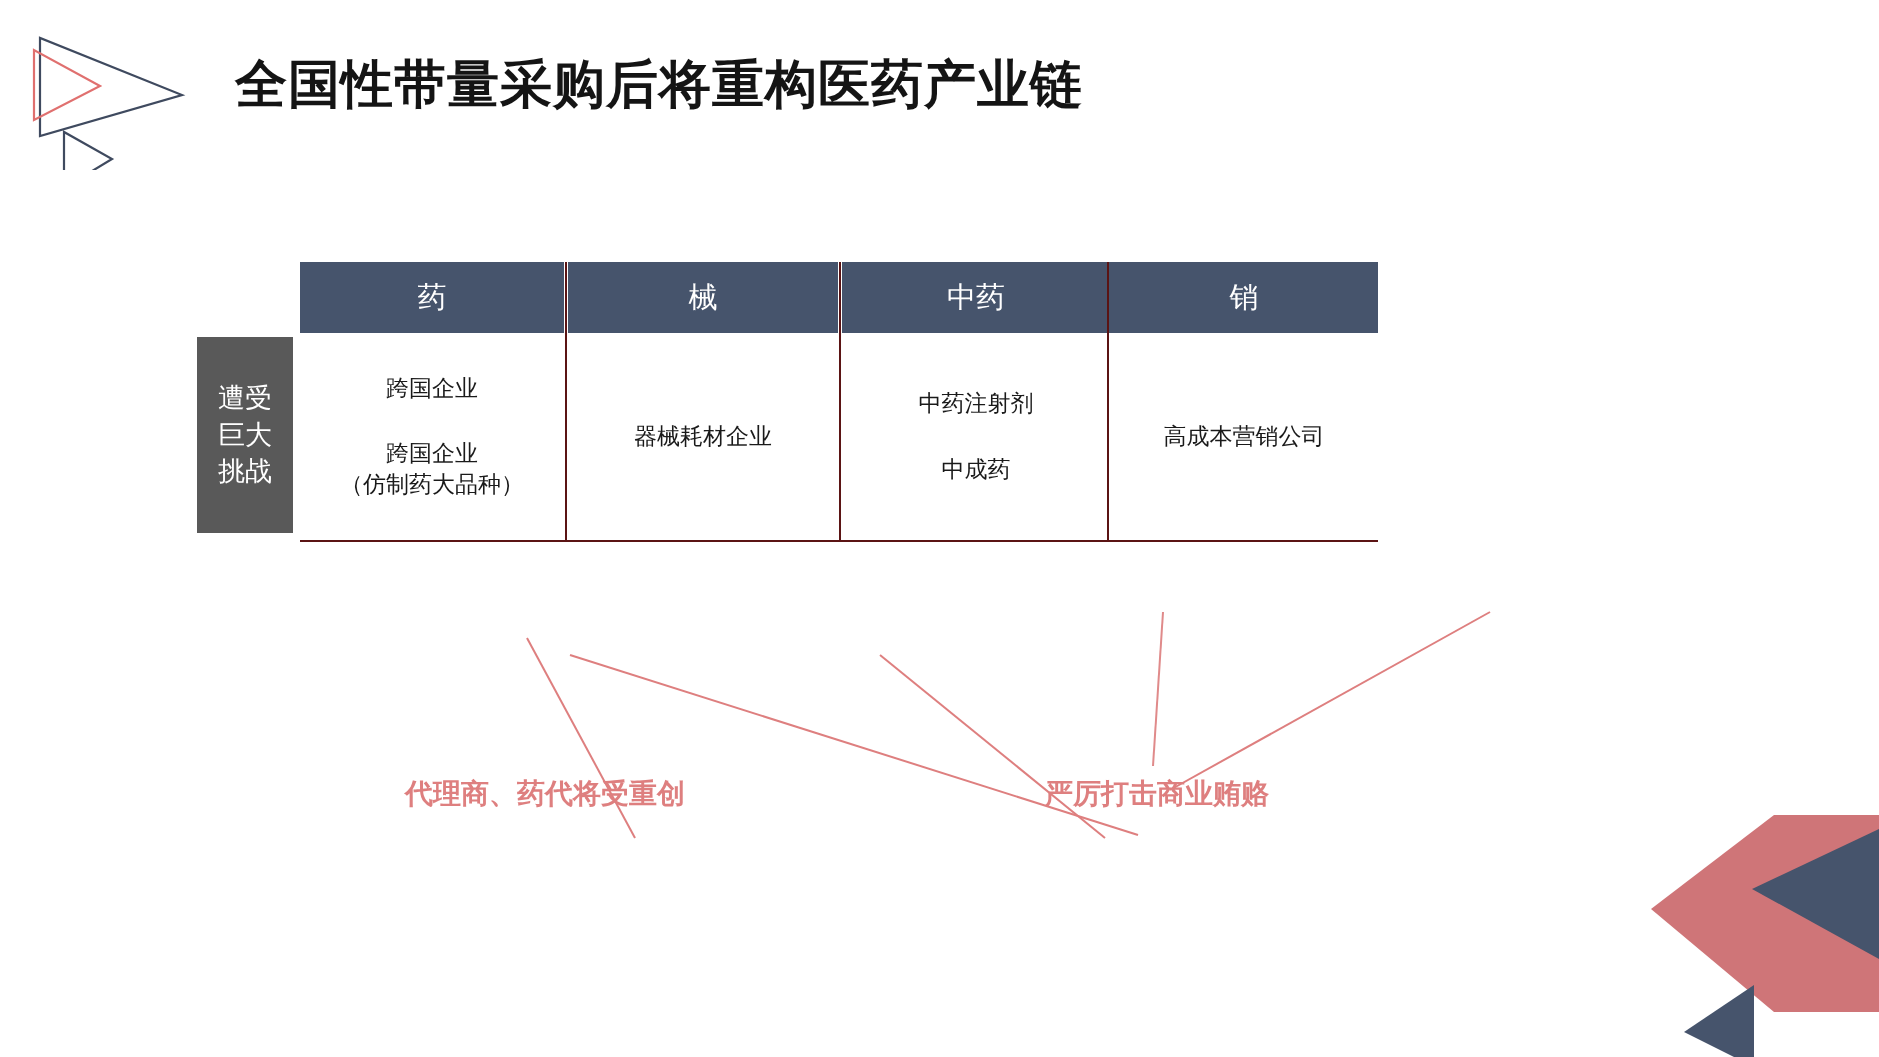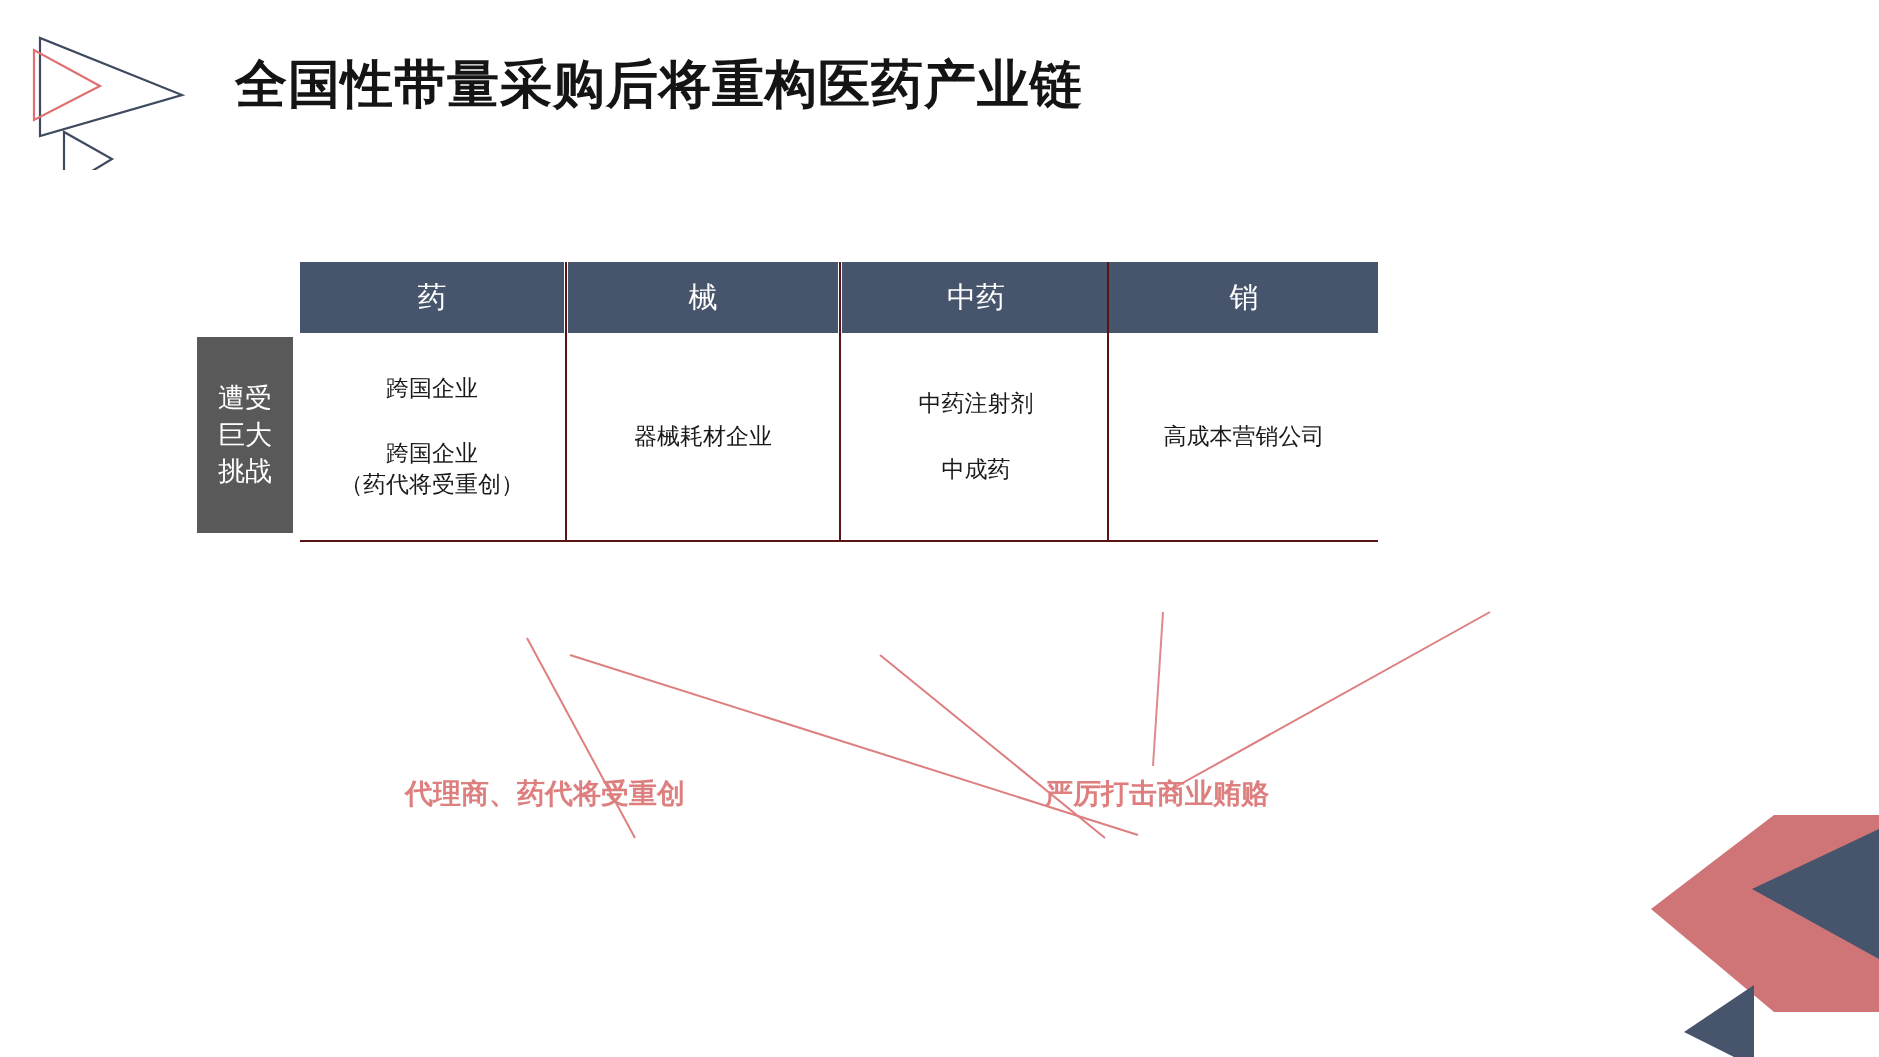--- a/index.html
+++ b/index.html
@@ -84,21 +84,21 @@
         <span>挑战</span>
       </div>
     </div>
 
     <div class="col" style="left:300px;width:264px;">
       <div class="col-head">药</div>
       <div class="col-body">
         <span class="ln">跨国企业</span>
         <span class="gap"></span>
         <span class="ln">跨国企业</span>
-        <span class="ln">（药代将受重创）</span>
+        <span class="ln">（仿制药大品种）</span>
       </div>
     </div>
 
     <div class="col" style="left:568px;width:270px;">
       <div class="col-head">械</div>
       <div class="col-body">
         <span class="ln">器械耗材企业</span>
       </div>
     </div>
 

